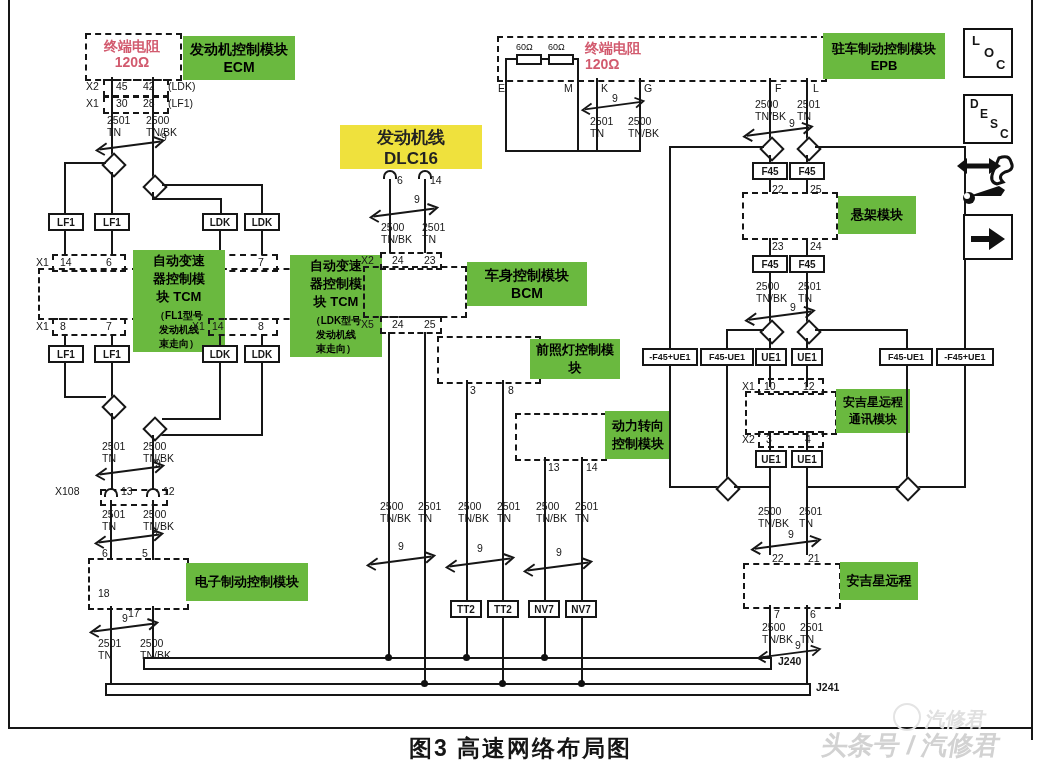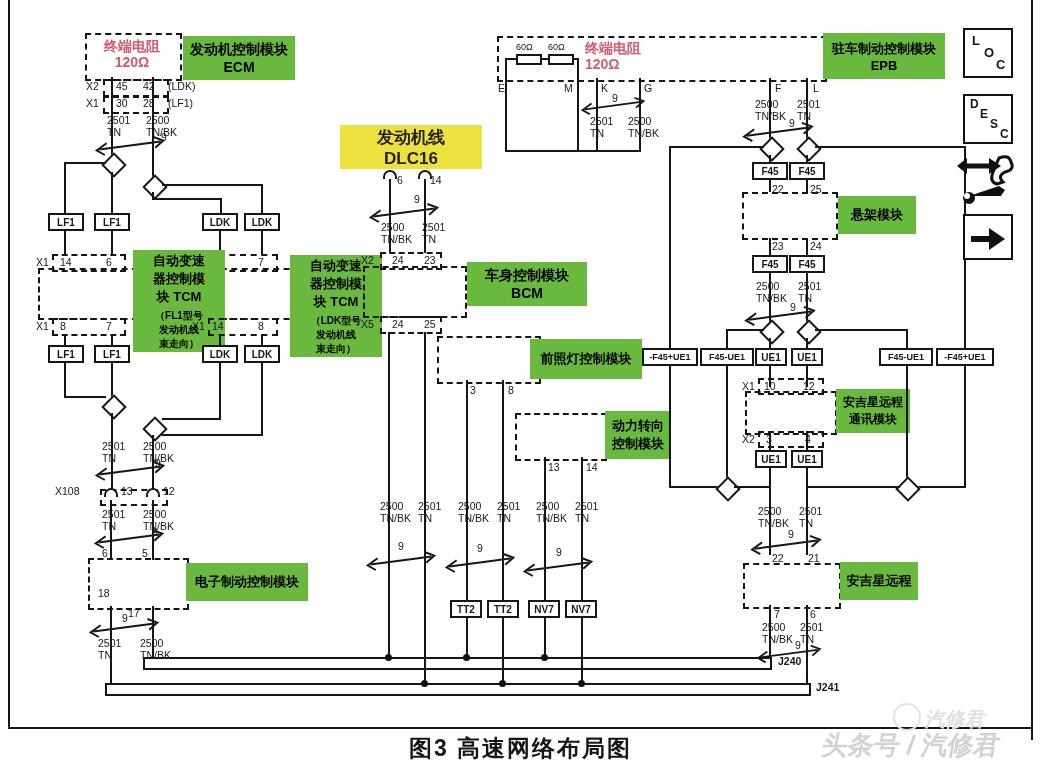--- a/index.html
+++ b/index.html
@@ -224,21 +224,21 @@
 BCM</span>
     </div>
 <div class="pd" style="left:380px;top:316px;width:58px;height:14px"></div>
 <span class="t" style="left:361px;top:318px">X5</span>
 <span class="t" style="left:392px;top:318px">24</span>
 <span class="t" style="left:424px;top:318px">25</span>
 <div class="w" style="left:388px;top:332px;width:2px;height:327px"></div>
 <div class="w" style="left:424px;top:332px;width:2px;height:353px"></div>
 
 <div class="db" style="left:437px;top:336px;width:100px;height:44px"></div>
-<div class="gl" style="left:530px;top:339px;width:112px;height:40px;font-size:13px">
+<div class="gl" style="left:530px;top:339px;width:90px;height:40px;font-size:13px">
       <span>前照灯控制模块</span>
     </div>
 <span class="t" style="left:470px;top:384px">3</span>
 <span class="t" style="left:508px;top:384px">8</span>
 <div class="w" style="left:466px;top:380px;width:2px;height:279px"></div>
 <div class="w" style="left:502px;top:380px;width:2px;height:305px"></div>
 <div class="db" style="left:515px;top:413px;width:88px;height:44px"></div>
 <div class="gl" style="left:605px;top:411px;width:66px;height:48px;font-size:13px">
       <span>动力转向
 控制模块</span>

